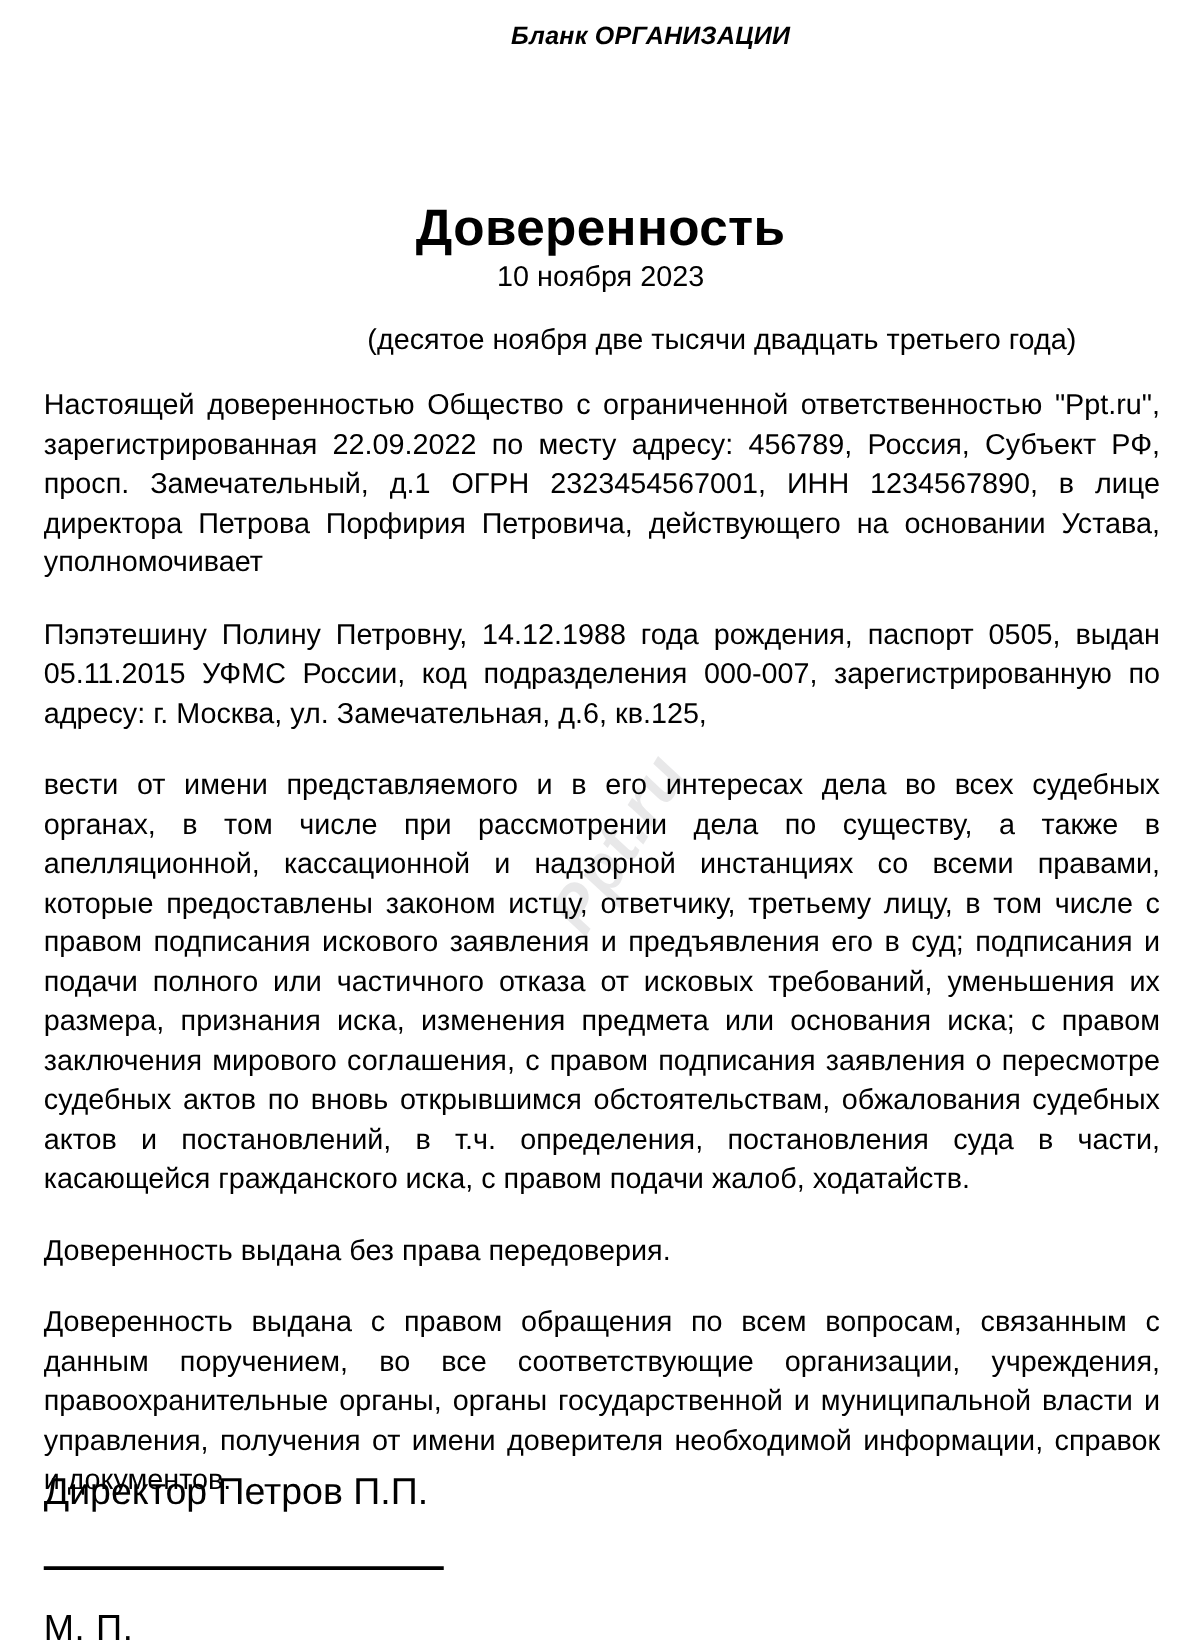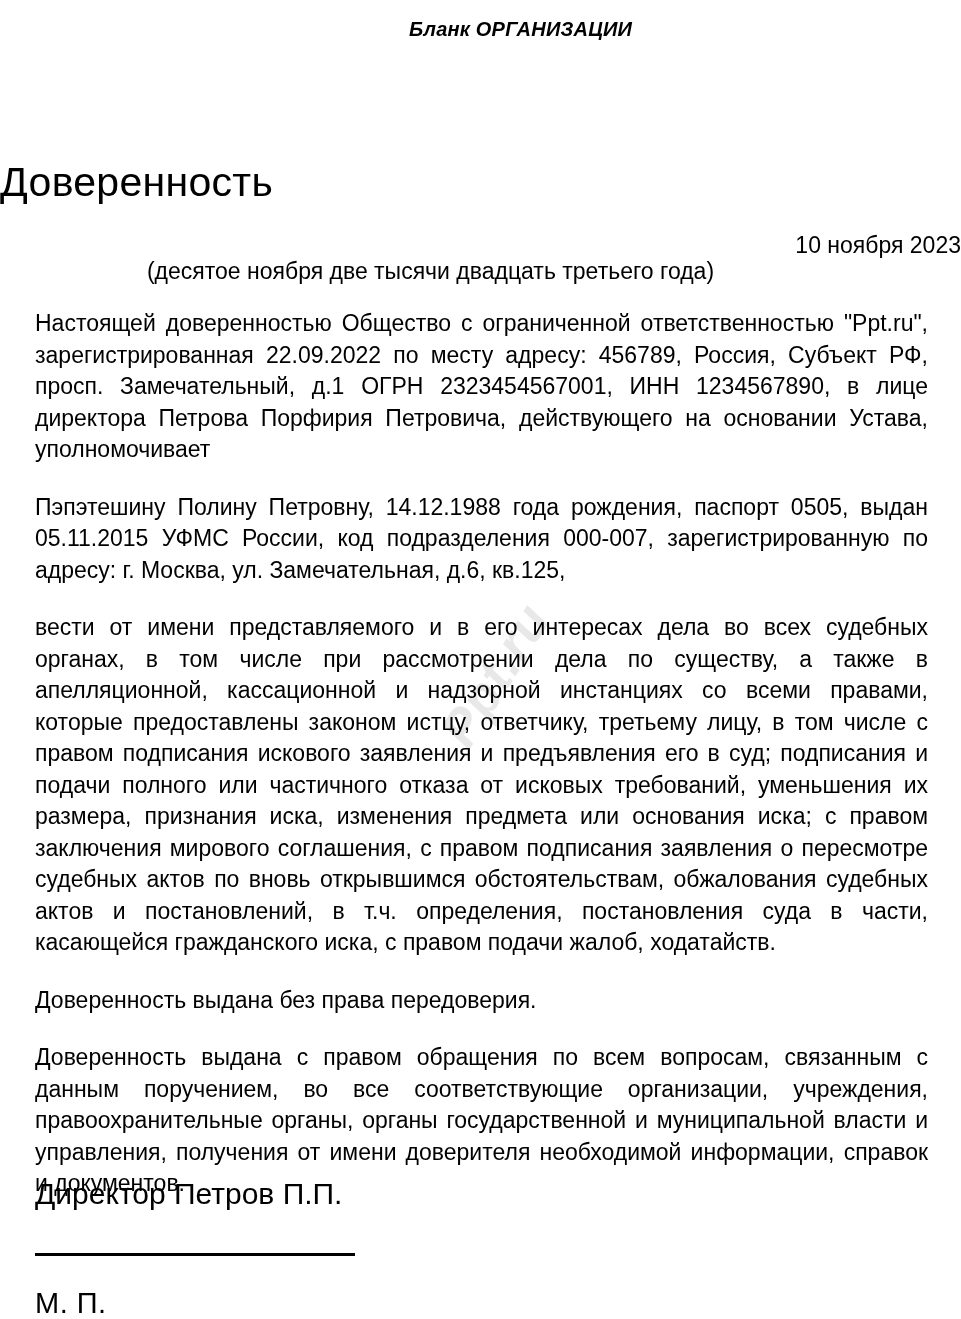--- a/index.html
+++ b/index.html
@@ -62,39 +62,39 @@
     letter-spacing: 0.2px;
     padding-left: 40px;
   }
 
   
   .doc-title {
     position: absolute;
     top: 132px;
     left: 0;
     width: 961px;
+    text-align: center;
     font-size: 41px;
-    font-weight: normal;
+    font-weight: bold;
     letter-spacing: 0.3px;
   }
   .doc-date {
     position: absolute;
     top: 208px;
     left: 0;
     width: 961px;
-    text-align: right;
+    text-align: center;
     font-size: 23px;
-    margin-top: 24px;
   }
   .doc-date-words {
     position: absolute;
     top: 258px;
     left: 0;
     width: 861px;
-    text-align: center;
+    text-align: right;
     font-size: 23px;
   }
 
   
   .body-block {
     position: absolute;
     top: 308px;
     left: 35px;
     width: 893px;
   }

